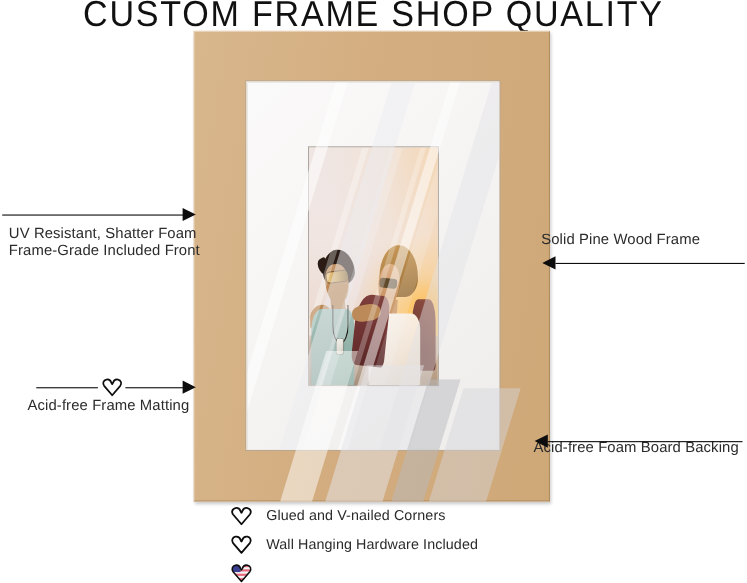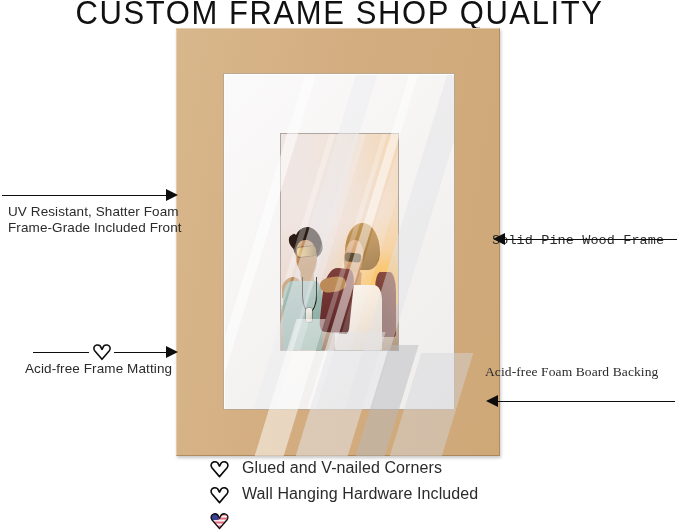--- a/index.html
+++ b/index.html
@@ -202,21 +202,21 @@
     color:#2b2b2b;
     letter-spacing:.1px;
     white-space:nowrap;
     line-height:16px;
   }
 
   
   .bullets{position:absolute;left:209px;top:456px;width:320px;}
   .bullet{display:flex;align-items:center;height:24px;margin-bottom:2px;}
   .bullet .b-label{
-    font-size:16px;color:#2b2b2b;letter-spacing:.1px;white-space:nowrap;margin-left:12px;
+    font-size:13px;color:#2b2b2b;letter-spacing:.1px;white-space:nowrap;margin-left:12px;
   }
   .heart-ico{width:21px;height:19px;flex:0 0 21px;display:block;}
 </style>
 </head>
 <body>
 
 <div id="stage">
 
   <div class="title">CUSTOM FRAME SHOP QUALITY</div>
 
@@ -274,37 +274,37 @@
     <div class="go go4"></div>
   </div>
 
   <div class="arrow-line" style="left:2px;top:195px;width:166px;"></div>
   <div class="arrow-head head-right" style="left:166px;top:189px;"></div>
   <div class="anno-text" style="left:8px;top:204px;">
     <div>UV Resistant, Shatter Foam</div>
     <div>Frame-Grade Included Front</div>
   </div>
 
-  <div class="anno-text" style="left:492px;top:233px;font-family:Liberation Mono, monospace;">
+  <div class="anno-text" style="left:492px;top:210px;">
     <div>Solid Pine Wood Frame</div>
   </div>
   <div class="arrow-line" style="left:505px;top:239px;width:172px;"></div>
   <div class="arrow-head head-left" style="left:493px;top:233px;"></div>
 
   <div class="arrow-line" style="left:33px;top:352px;width:56px;"></div>
   <svg class="heart-ico" viewBox="0 0 24 22" style="position:absolute;left:92px;top:342px;width:20px;height:19px;">
     <path d="M12 20.4 L3.2 10.1 C1.2 7.6 2.4 3.9 5.6 3.3 C8.0 2.9 10.4 4.4 11.1 6.7 C11.4 7.6 11.8 8.4 12 8.4 C12.2 8.4 12.6 7.6 12.9 6.7 C13.6 4.4 16.0 2.9 18.4 3.3 C21.6 3.9 22.8 7.6 20.8 10.1 Z" fill="none" stroke="#0d0d0d" stroke-width="1.9" stroke-linejoin="round" stroke-linecap="round"></path>
   </svg>
   <div class="arrow-line" style="left:114px;top:352px;width:54px;"></div>
   <div class="arrow-head head-right" style="left:166px;top:346px;"></div>
   <div class="anno-text" style="left:25px;top:361px;">
     <div>Acid-free Frame Matting</div>
   </div>
 
-  <div class="anno-text" style="left:485px;top:364px;font-family:Liberation Serif, serif;">
+  <div class="anno-text" style="left:485px;top:399px;">
     <div>Acid-free Foam Board Backing</div>
   </div>
   <div class="arrow-line" style="left:498px;top:401px;width:177px;"></div>
   <div class="arrow-head head-left" style="left:486px;top:395px;"></div>
 
   <div class="bullets">
 
     <div class="bullet">
       <svg class="heart-ico" viewBox="0 0 24 22">
         <path d="M12 20.4 L3.2 10.1 C1.2 7.6 2.4 3.9 5.6 3.3 C8.0 2.9 10.4 4.4 11.1 6.7 C11.4 7.6 11.8 8.4 12 8.4 C12.2 8.4 12.6 7.6 12.9 6.7 C13.6 4.4 16.0 2.9 18.4 3.3 C21.6 3.9 22.8 7.6 20.8 10.1 Z" fill="none" stroke="#0d0d0d" stroke-width="1.9" stroke-linejoin="round" stroke-linecap="round"></path>

